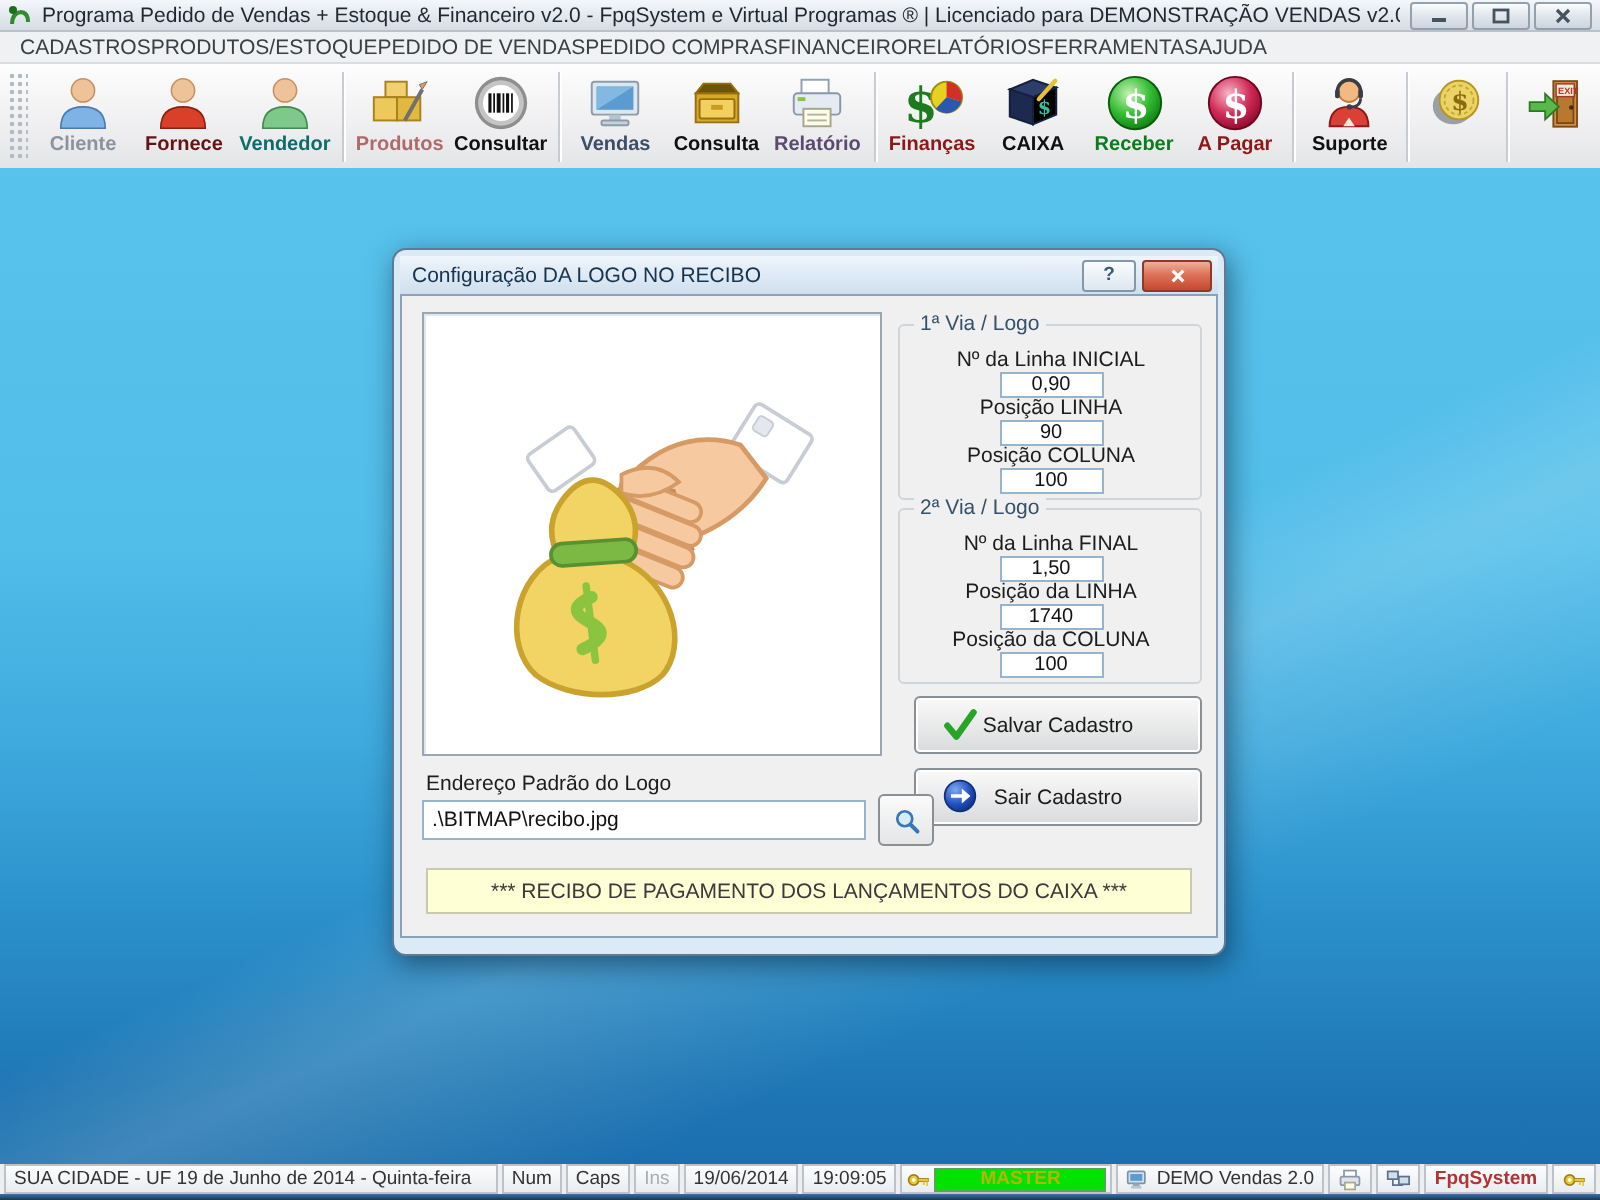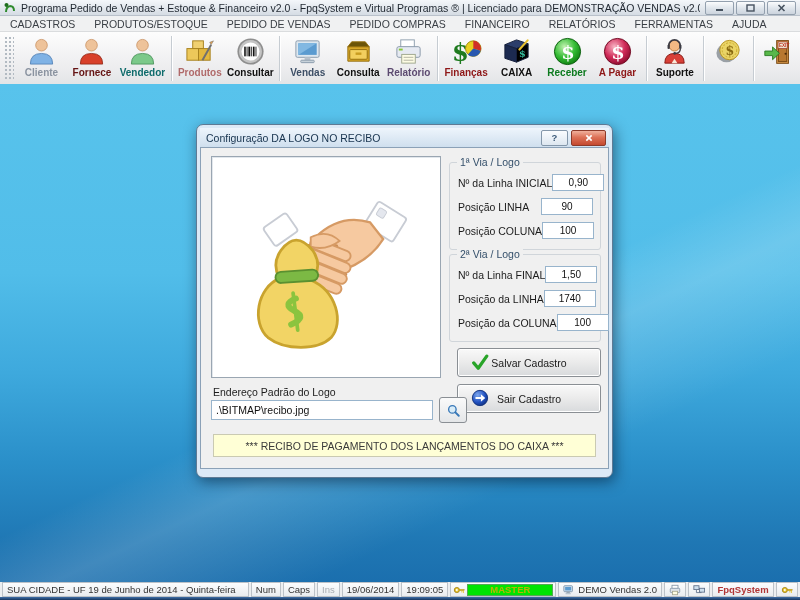--- a/index.html
+++ b/index.html
@@ -12,21 +12,21 @@
     display:flex;align-items:center;padding:0 4px;gap:5px;}
   .title-text{font-size:10.5px;color:#1f2730;white-space:nowrap;overflow:hidden;flex:1;}
   .win-controls{display:flex;gap:2px;}
   .winbtn{width:27px;height:12px;border:1px solid #93a0ae;border-radius:2px;
     background:linear-gradient(#fbfcfd,#e0e6ec 50%,#ccd4de);
     display:flex;align-items:center;justify-content:center;}
   .winbtn svg{width:9px;height:8px;}
 
   
   .menubar{position:absolute;top:16px;left:0;right:0;height:15px;background:#f0f1f2;
-    border-bottom:1px solid #dadcde;display:flex;align-items:center;gap:19px;
+    border-bottom:1px solid #dadcde;display:flex;align-items:center;
     padding:0 10px;font-size:10.5px;color:#3a3f45;}
   .menu-item{white-space:nowrap;cursor:default;}
 
   
   .toolbar{position:absolute;top:32px;left:0;right:0;height:51px;
     background:linear-gradient(#fdfdfd,#ececee 70%,#e2e4e6);
     border-bottom:1px solid #bfc5ca;display:flex;align-items:stretch;padding:1px 0 1px 2px;}
   .gripper{width:11px;margin:3px 2px;
     background:radial-gradient(circle,#b2bac2 1px,transparent 1.3px);background-size:4px 4px;}
   .tsep{width:1px;background:#c6ccd2;box-shadow:1px 0 0 #ffffff;margin:3px 3px;}
@@ -63,21 +63,21 @@
   .img-panel{position:absolute;left:10px;top:8px;width:228px;height:220px;background:#fff;
     border:1px solid #9aa6b2;box-shadow:inset 1px 1px 0 #e2e7ec;
     display:flex;align-items:center;justify-content:center;}
   .img-panel svg{width:195px;height:188px;}
 
   .groupbox{position:absolute;left:248px;width:150px;height:86px;
     border:1px solid #d0d5da;border-radius:3px;}
   .gb1{top:14px}.gb2{top:106px}
   .gb-title{position:absolute;top:-7px;left:7px;background:#f0f0f0;padding:0 3px;
     font-size:10.5px;color:#35506b;}
-  .grow{display:flex;justify-content:space-between;align-items:center;margin:7px 7px 0 8px;height:17px;}
+  .grow{display:flex;justify-content:space-between;align-items:center;margin:7px 7px 0 8px;height:17px;flex-direction:column;}
   .grow label{font-size:10.5px;color:#1c1c1c;white-space:nowrap;}
   .grow input{width:42px;height:15px;border:1px solid #98b4cc;font-size:10px;
     text-align:center;padding:0 4px;font-family:"Liberation Sans",sans-serif;color:#111;}
   .grow:first-of-type{margin-top:11px;}
 
   .dlg-btn{position:absolute;left:256px;width:142px;height:27px;border:1px solid #8a8f94;
     border-radius:3px;background:linear-gradient(#f9f9f9,#ececec 45%,#d8dadc);
     box-shadow:inset 0 0 0 1px #ffffff;display:flex;align-items:center;justify-content:center;
     font-size:10.5px;color:#1a1a1a;cursor:pointer;}
   .btn-save{top:200px}.btn-exit{top:236px}

